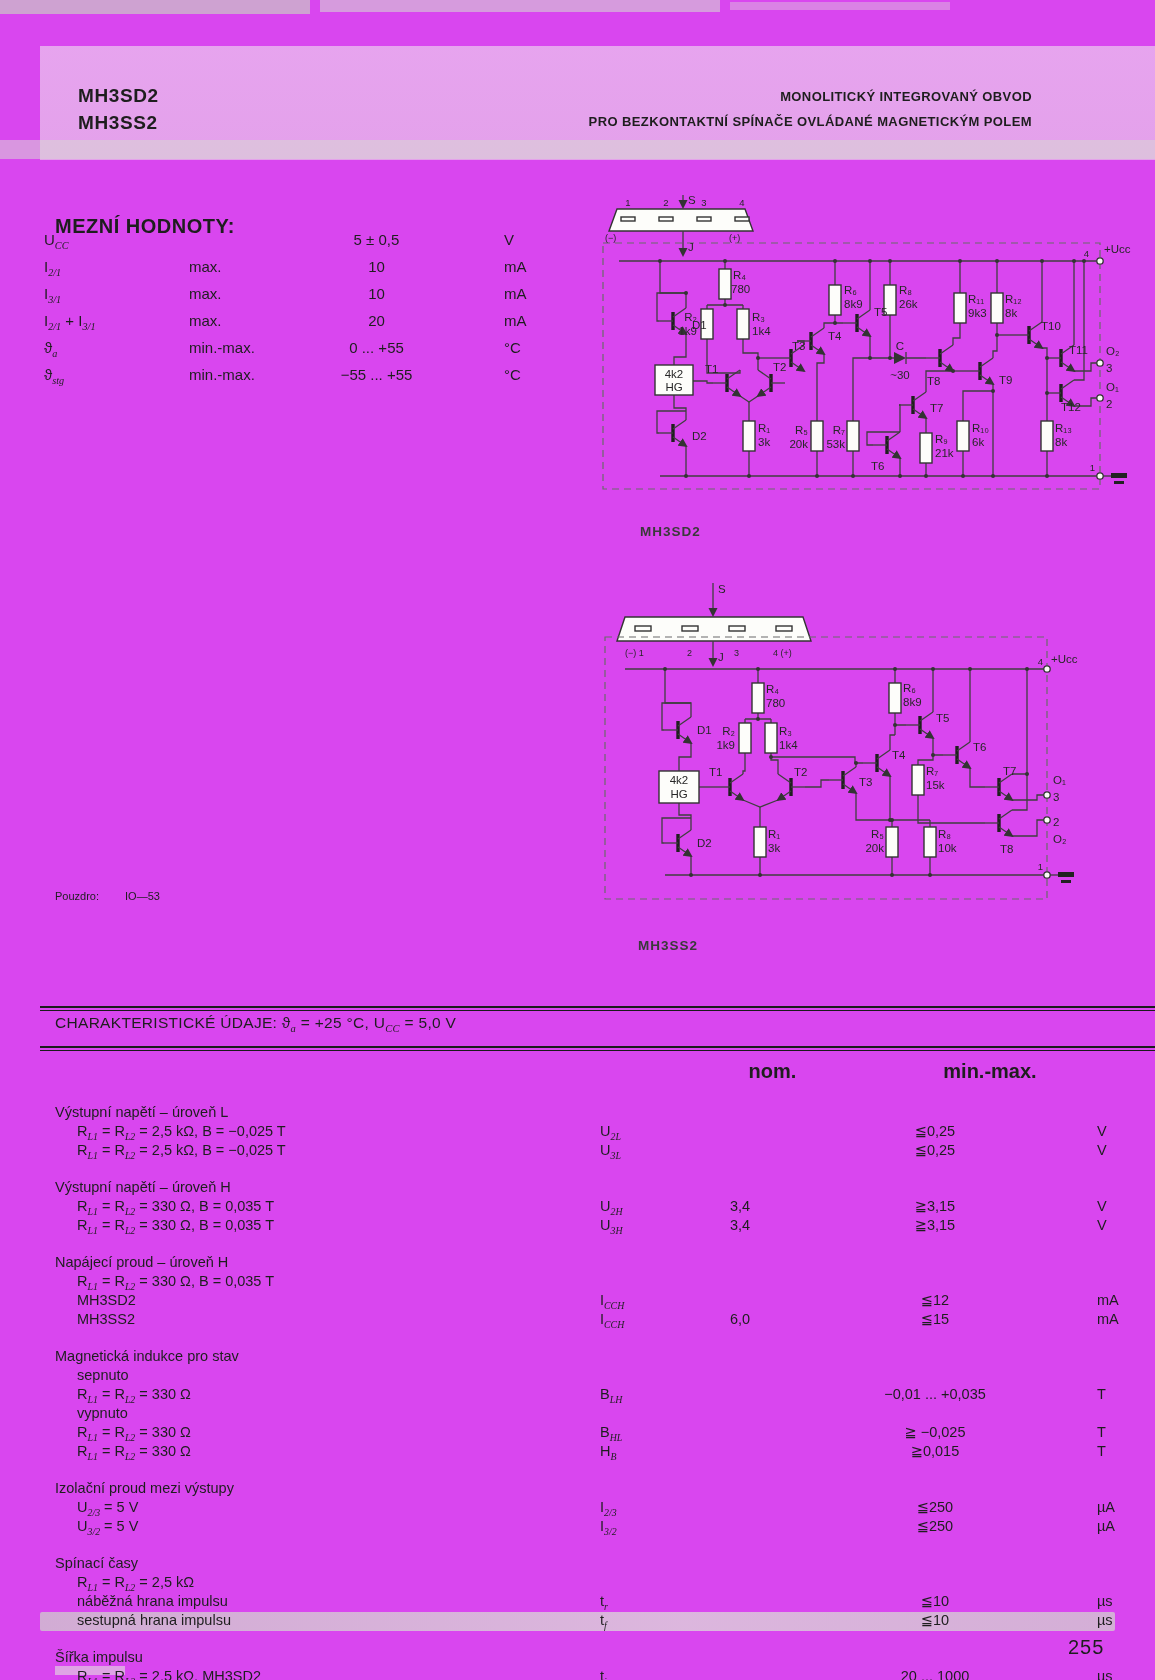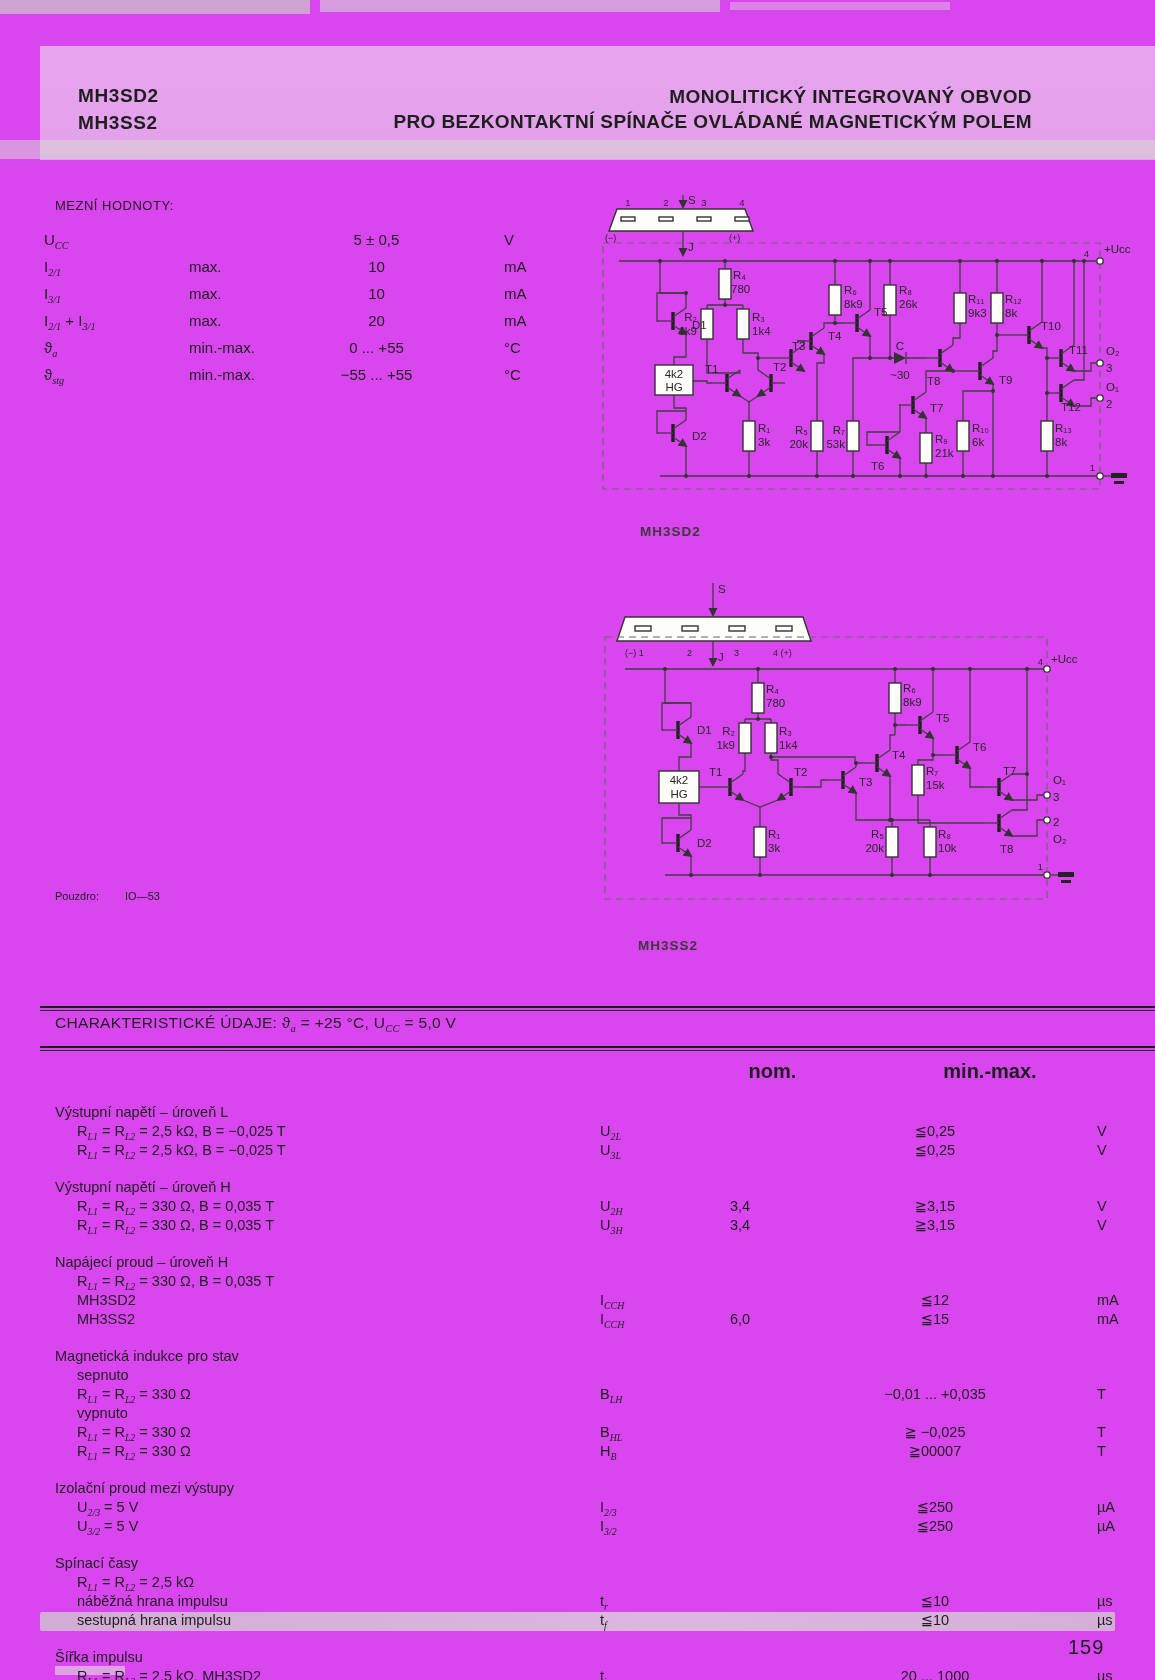--- a/index.html
+++ b/index.html
@@ -3,24 +3,24 @@
 <meta charset="utf-8">
 <style>
   html,body{margin:0;padding:0;background:#9a9a96;}
   #page{position:relative;width:1155px;height:1680px;background:#d946ef;overflow:hidden;
         font-family:"Liberation Sans",sans-serif;color:#1e1e1e;}
   .abs{position:absolute;}
   
   .smudge{position:absolute;pointer-events:none;}
   
   #partnos{left:78px;top:82px;font-size:19px;font-weight:bold;line-height:27px;letter-spacing:.6px;}
-  #maintitle{left:280px;top:84px;width:752px;text-align:right;font-size:19px;font-weight:bold;
+  #maintitle{left:280px;top:84px;width:752px;text-align:right;font-size:13px;font-weight:bold;
              line-height:25px;letter-spacing:.4px;}
   
-  #limits-title{left:55px;top:198px;font-size:13px;font-weight:400;letter-spacing:.5px;}
+  #limits-title{left:55px;top:215px;font-size:20px;font-weight:700;letter-spacing:.5px;}
   #limits-rows{left:44px;top:226px;width:560px;}
   .lrow{display:grid;grid-template-columns:145px 105px 165px 90px;height:27px;line-height:27px;font-size:15px;}
   .lc.val{text-align:center;}
   .lc.unit{padding-left:45px;}
   sub{font-size:68%;font-style:italic;font-family:"Liberation Serif",serif;line-height:0;}
   
   svg text{fill:#272727;font-family:"Liberation Sans",sans-serif;}
   .tl{font-size:11.5px;}
   .ts{font-size:9px;}
   .tp{font-size:9.5px;}
@@ -547,21 +547,21 @@
         <div class="cc cond"><span>R</span><sub>L1</sub><span> = R</span><sub>L2</sub><span> = 330 Ω</span></div>
         <div class="cc sym"><span>B</span><sub>HL</sub></div>
         <div class="cc nom"></div>
         <div class="cc mm">≧ −0,025</div>
         <div class="cc unit">T</div>
       </div>
       <div class="crow">
         <div class="cc cond"><span>R</span><sub>L1</sub><span> = R</span><sub>L2</sub><span> = 330 Ω</span></div>
         <div class="cc sym"><span>H</span><sub>B</sub></div>
         <div class="cc nom"></div>
-        <div class="cc mm">≧00007</div>
+        <div class="cc mm">≧0,015</div>
         <div class="cc unit">T</div>
       </div>
       <div class="cgroup">Izolační proud mezi výstupy</div>
       <div class="crow">
         <div class="cc cond"><span>U</span><sub>2/3</sub><span> = 5 V</span></div>
         <div class="cc sym"><span>I</span><sub>2/3</sub></div>
         <div class="cc nom"></div>
         <div class="cc mm">≦250</div>
         <div class="cc unit">µA</div>
       </div>
@@ -597,14 +597,14 @@
       <div class="cgroup">Šířka impulsu</div>
       <div class="crow">
         <div class="cc cond"><span>R</span><sub>L1</sub><span> = R</span><sub>L2</sub><span> = 2,5 kΩ, MH3SD2</span></div>
         <div class="cc sym"><span>t</span><sub>ip</sub></div>
         <div class="cc nom"></div>
         <div class="cc mm">20 ... 1000</div>
         <div class="cc unit">µs</div>
       </div>
     </div>
 
-  <div class="abs" id="pagenum">159</div>
+  <div class="abs" id="pagenum">255</div>
 </div>
 
 </body></html>

